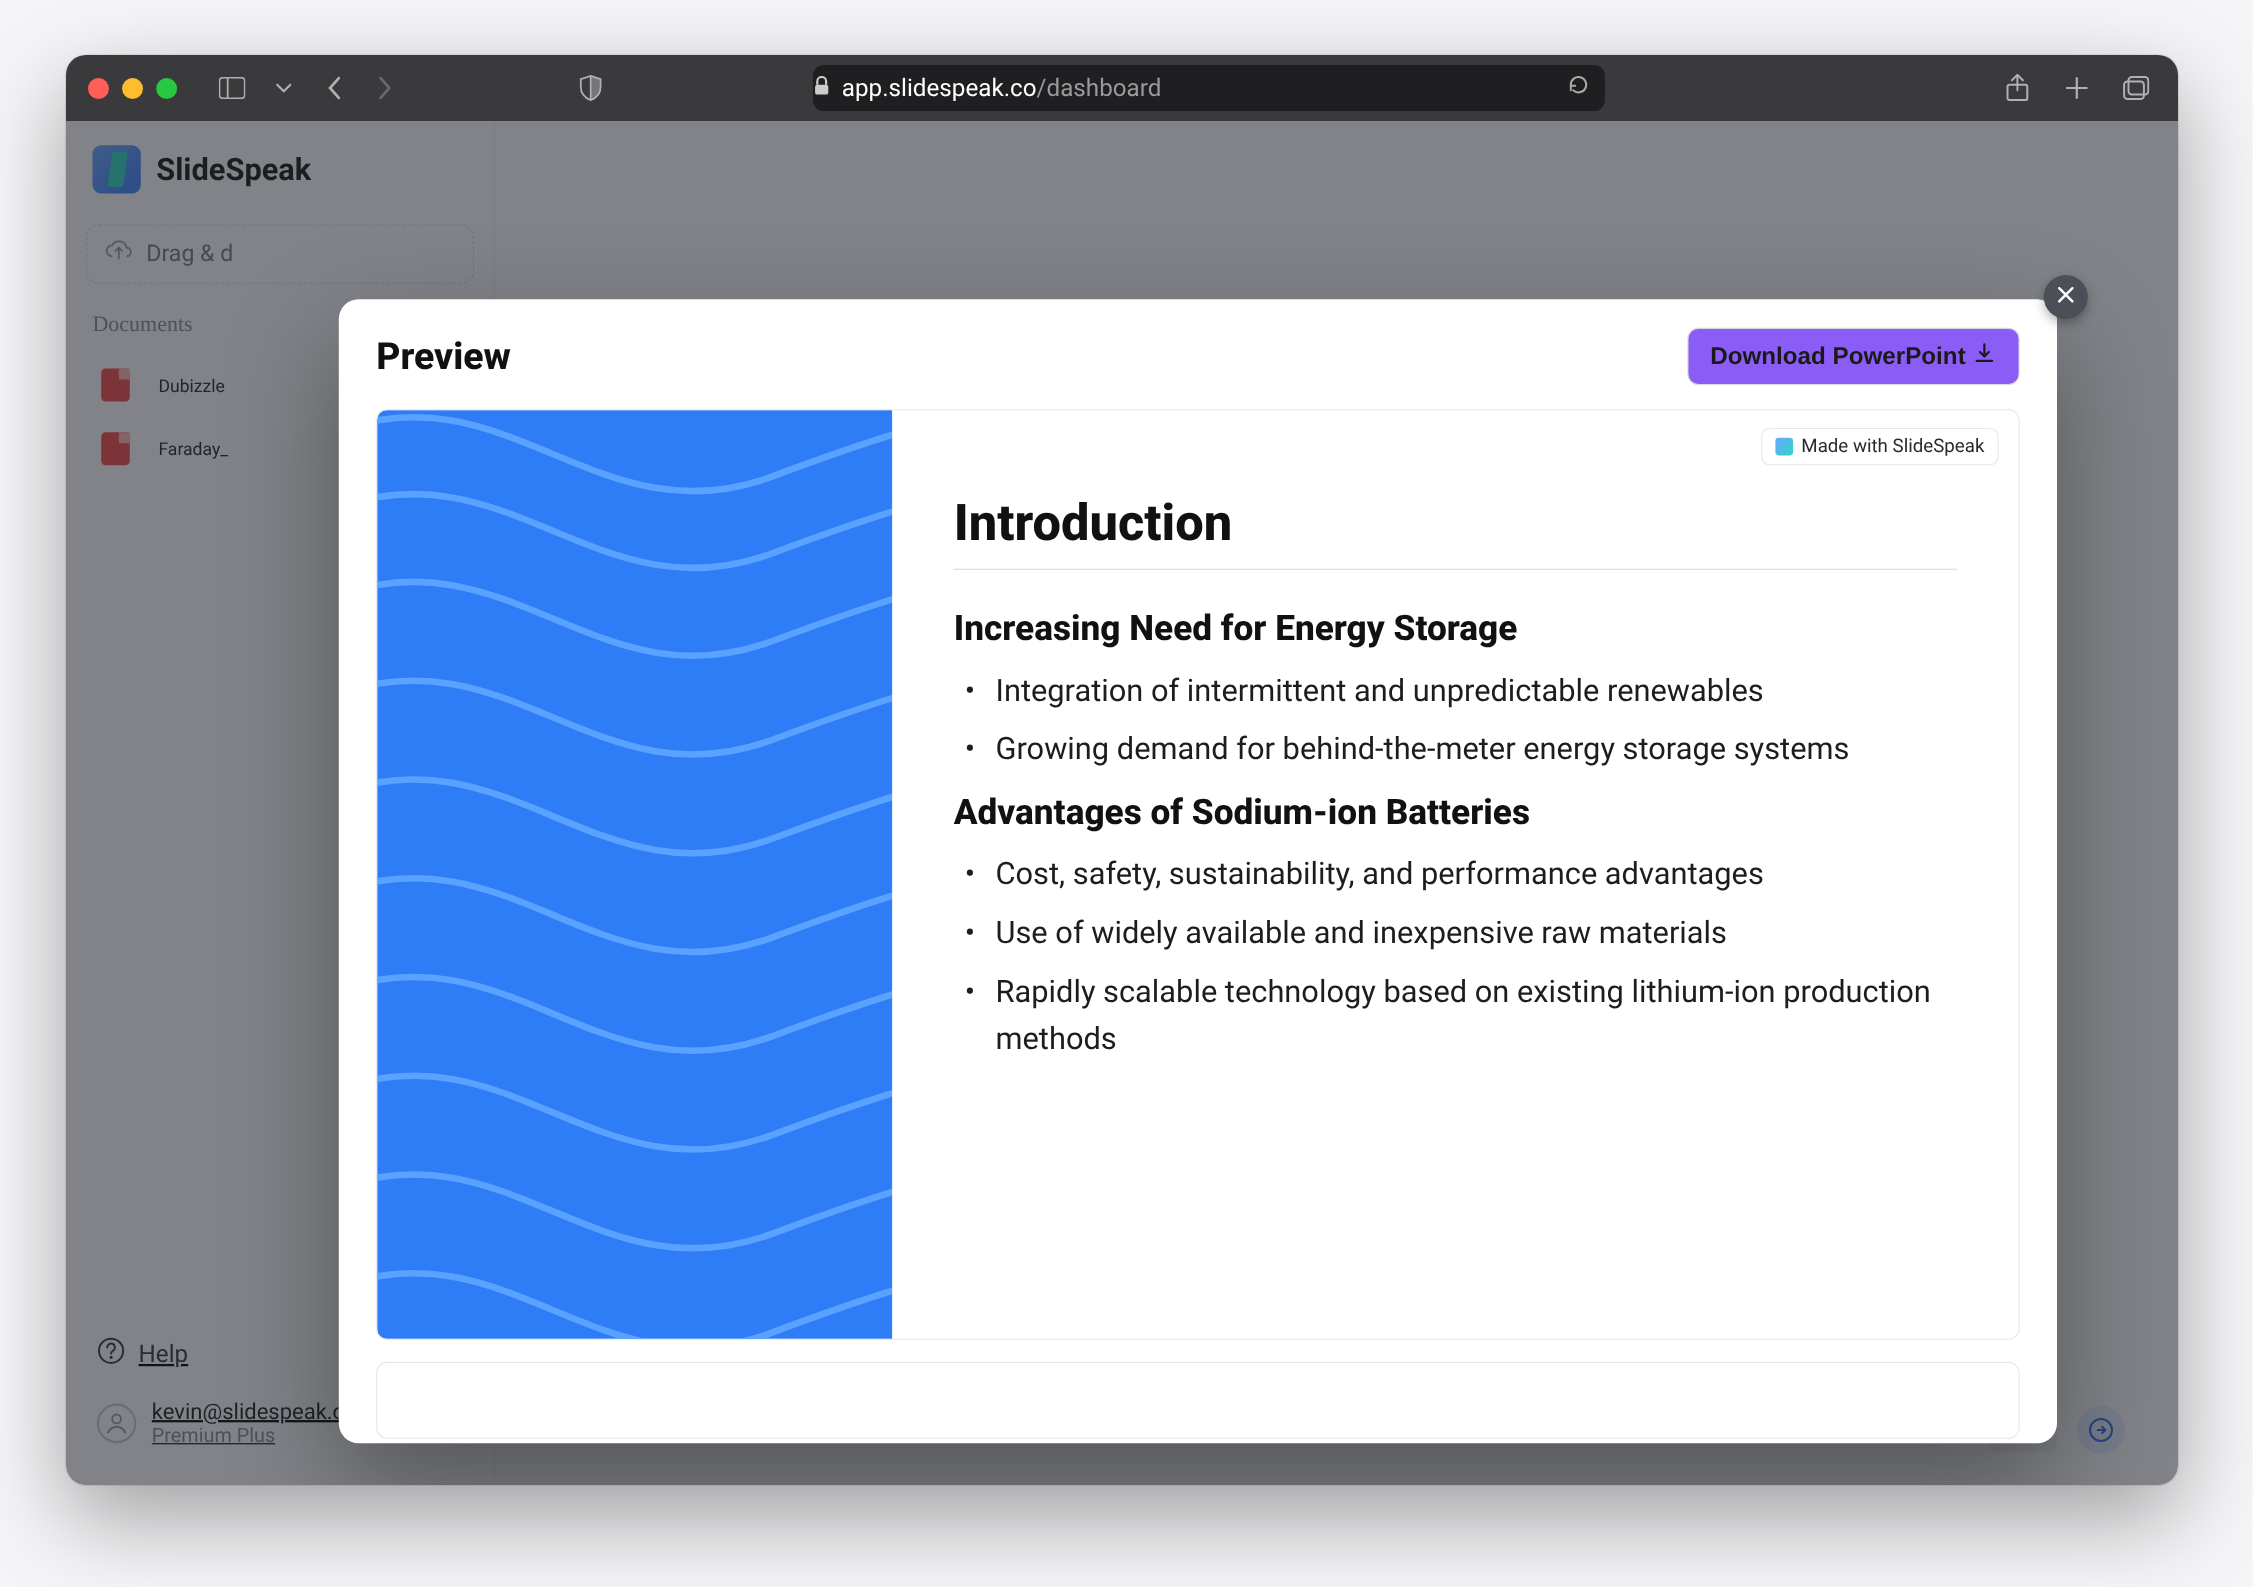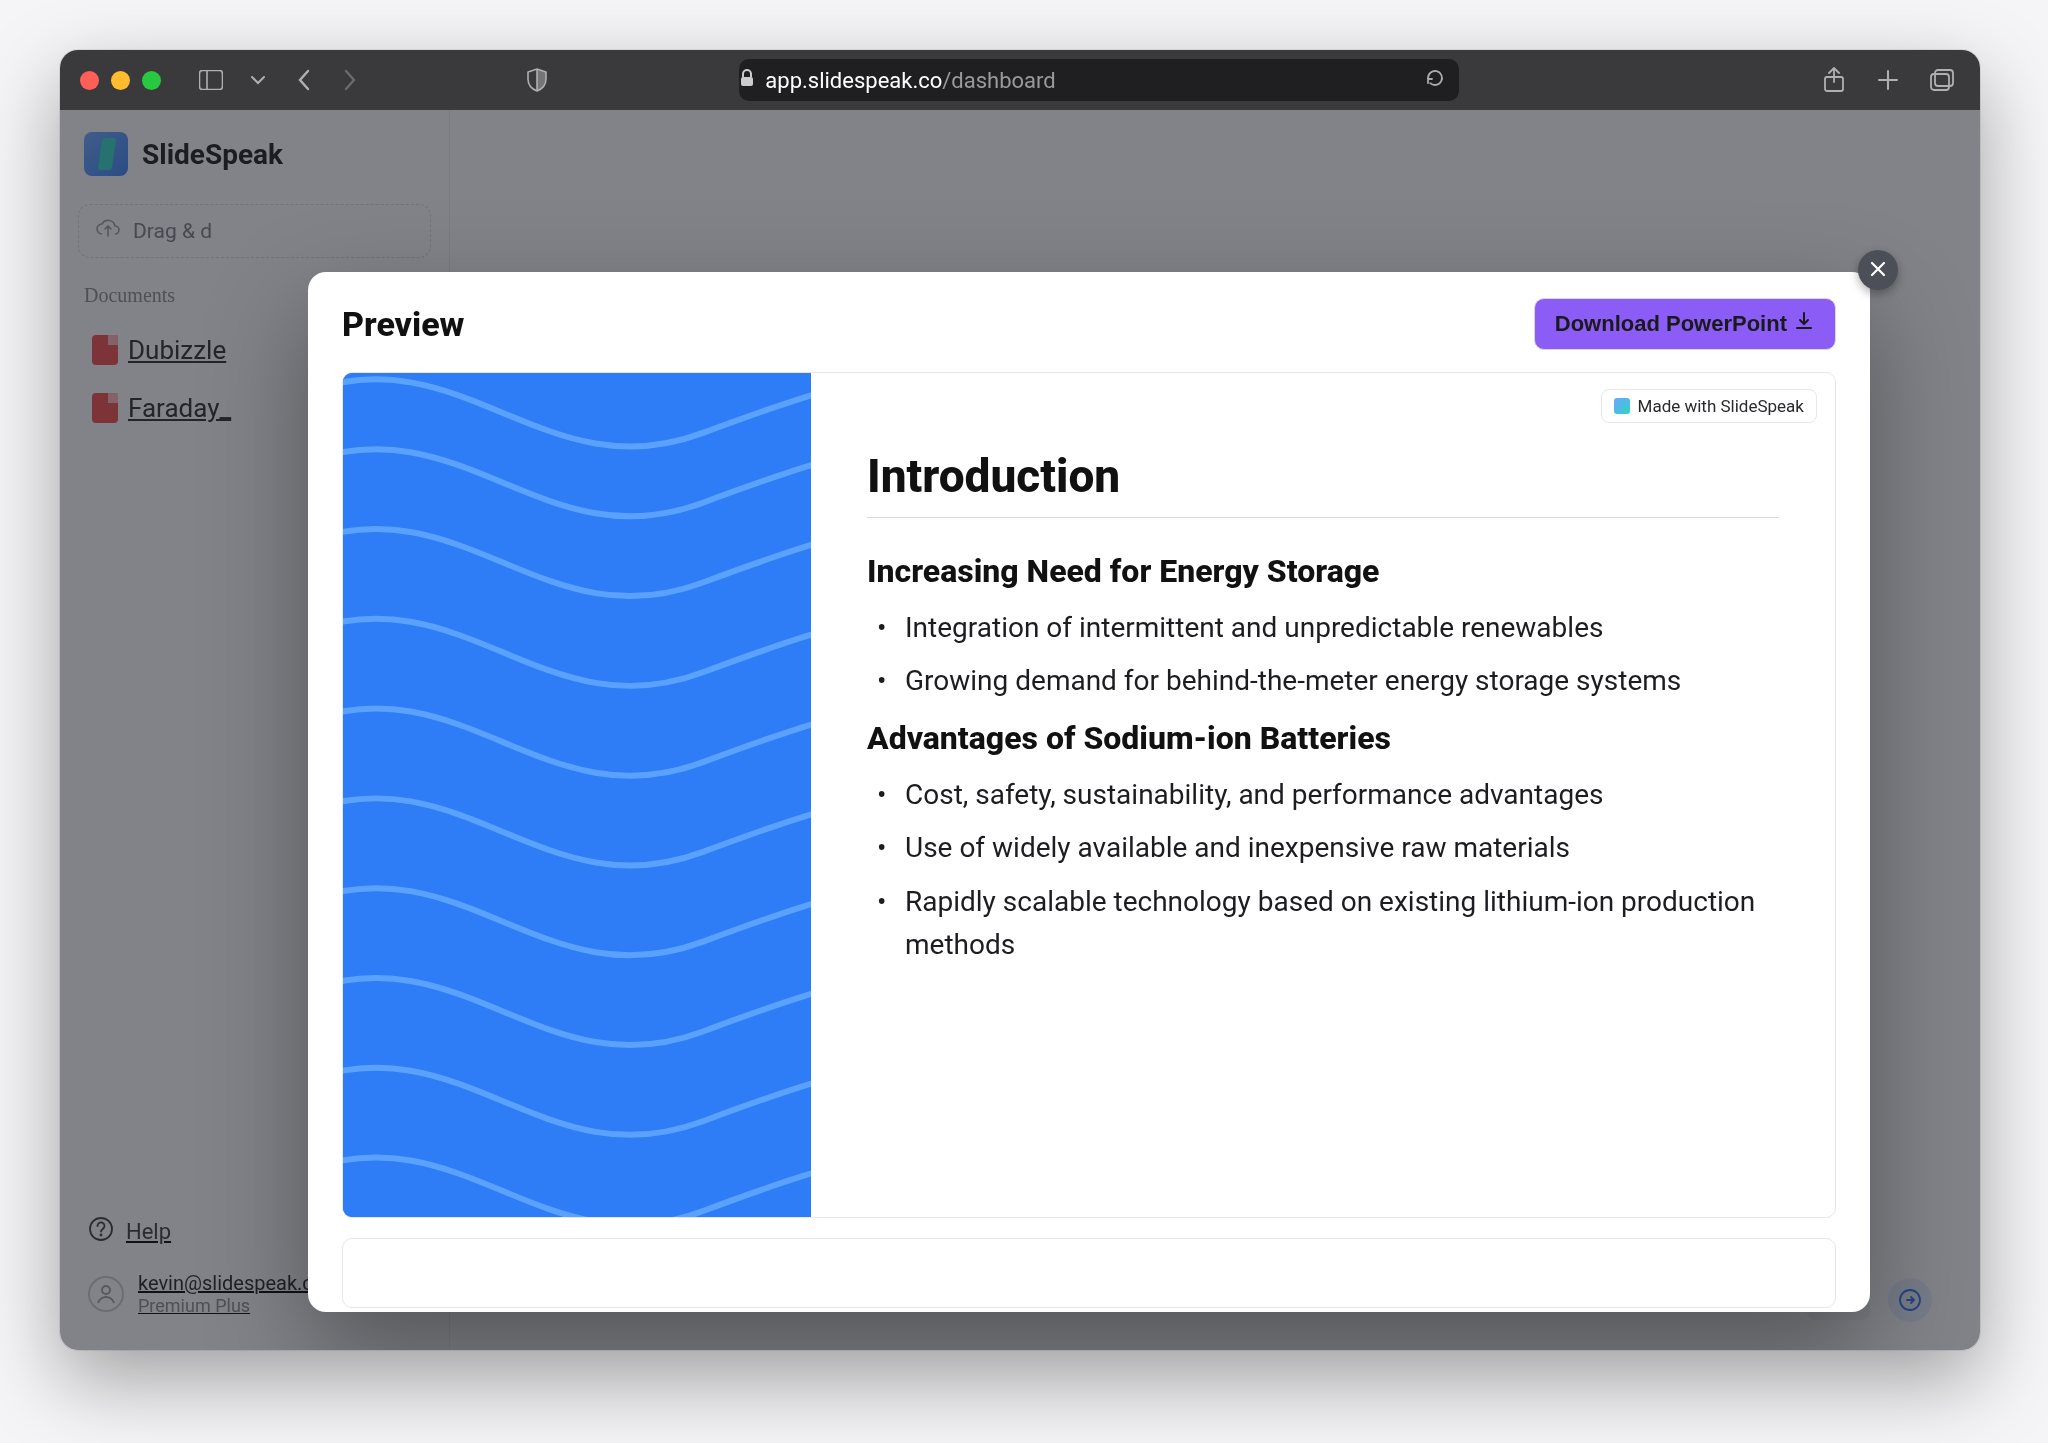--- a/index.html
+++ b/index.html
@@ -47,21 +47,21 @@
   .urlbar .domain { color:#fff; }
   .tb-right { margin-left:auto; display:flex; gap:18px; }
   
   .appbody { flex:1; display:flex; background:#fbfbfc; position:relative; }
   .sidebar { width:390px; border-right:1px solid #ececef; display:flex; flex-direction:column; padding:22px 18px; }
   .brand { display:flex; align-items:center; gap:14px; font-size:28px; font-weight:700; color:#1a1a1a; margin-bottom:28px; padding-left:6px;}
   .brand .logo { width:44px; height:44px; border-radius:8px; background:linear-gradient(135deg,#6aa6ff,#3b82f6); position:relative;}
   .brand .logo::after{content:"";position:absolute;left:16px;top:6px;width:14px;height:32px;background:#2fd4c4;border-radius:3px;transform:skewX(-8deg);}
   .dragdrop { height:54px; border:1.5px dashed #d6d6de; border-radius:12px; display:flex; align-items:center; gap:12px; padding:0 16px; color:#7a7a85; font-size:21px; margin-bottom:26px;}
   .sec-label { font-size:20px; color:#8a8a93; margin-bottom:14px; padding-left:6px;font-family:Liberation Serif, serif;}
-  .doc-item { height:58px; display:flex; align-items:center; gap:10px; padding:0 14px; border-radius:10px; font-size:26px; color:#2a2a2e;text-decoration:underline; }
+  .doc-item { height:58px; display:flex; align-items:center; gap:26px; padding:0 14px; border-radius:10px; font-size:16px; color:#2a2a2e; }
   .doc-icon-red { width:26px; height:30px; background:#ef4c4c; border-radius:4px; position:relative;}
   .doc-icon-red::after{content:"";position:absolute;right:0;top:0;width:10px;height:10px;background:#ffb3b3;}
   .sidebar-footer{ margin-top:auto;text-decoration:underline; }
   .help { display:flex; align-items:center; gap:12px; font-size:22px; color:#3a3a3e; padding:12px 10px;}
   .user { display:flex; align-items:center; gap:14px; padding:12px 10px; }
   .avatar { width:36px; height:36px; border-radius:50%; border:2px solid #c9c9d0; display:flex; align-items:center; justify-content:center; color:#888;}
   .user .info .email{ font-size:20px; color:#1f1f23;}
   .user .info .plan{ font-size:18px; color:#8a8a93;}
   .user .more{ margin-left:auto; color:#8a8a93; font-size:22px; letter-spacing:2px;}
   .main { flex:1; display:flex; flex-direction:column; }

